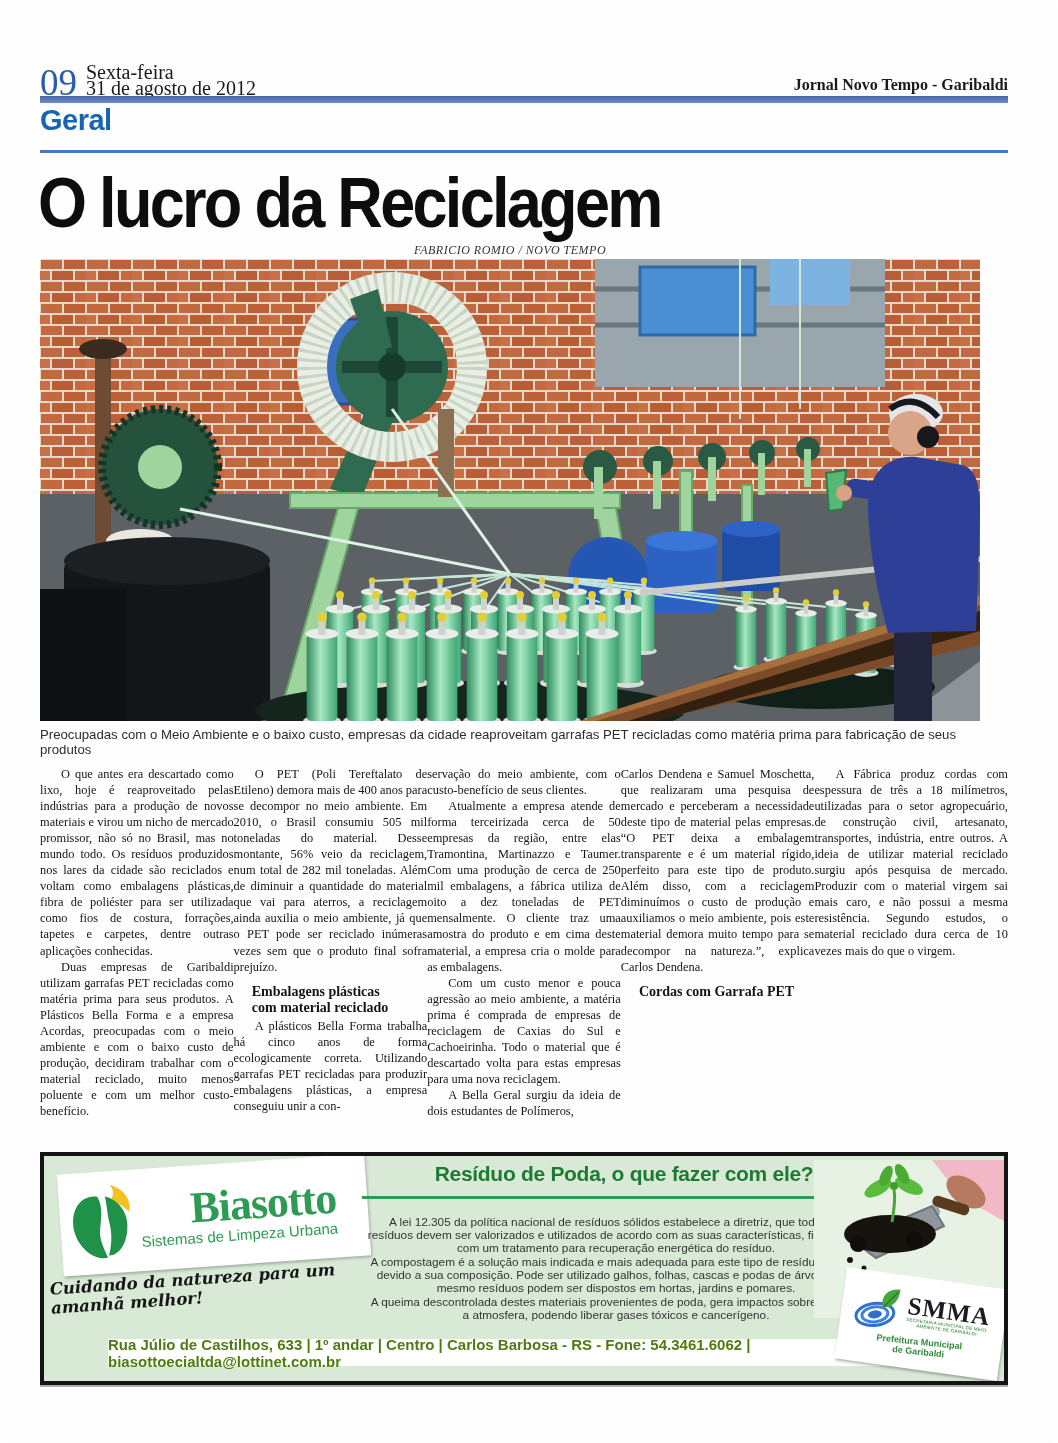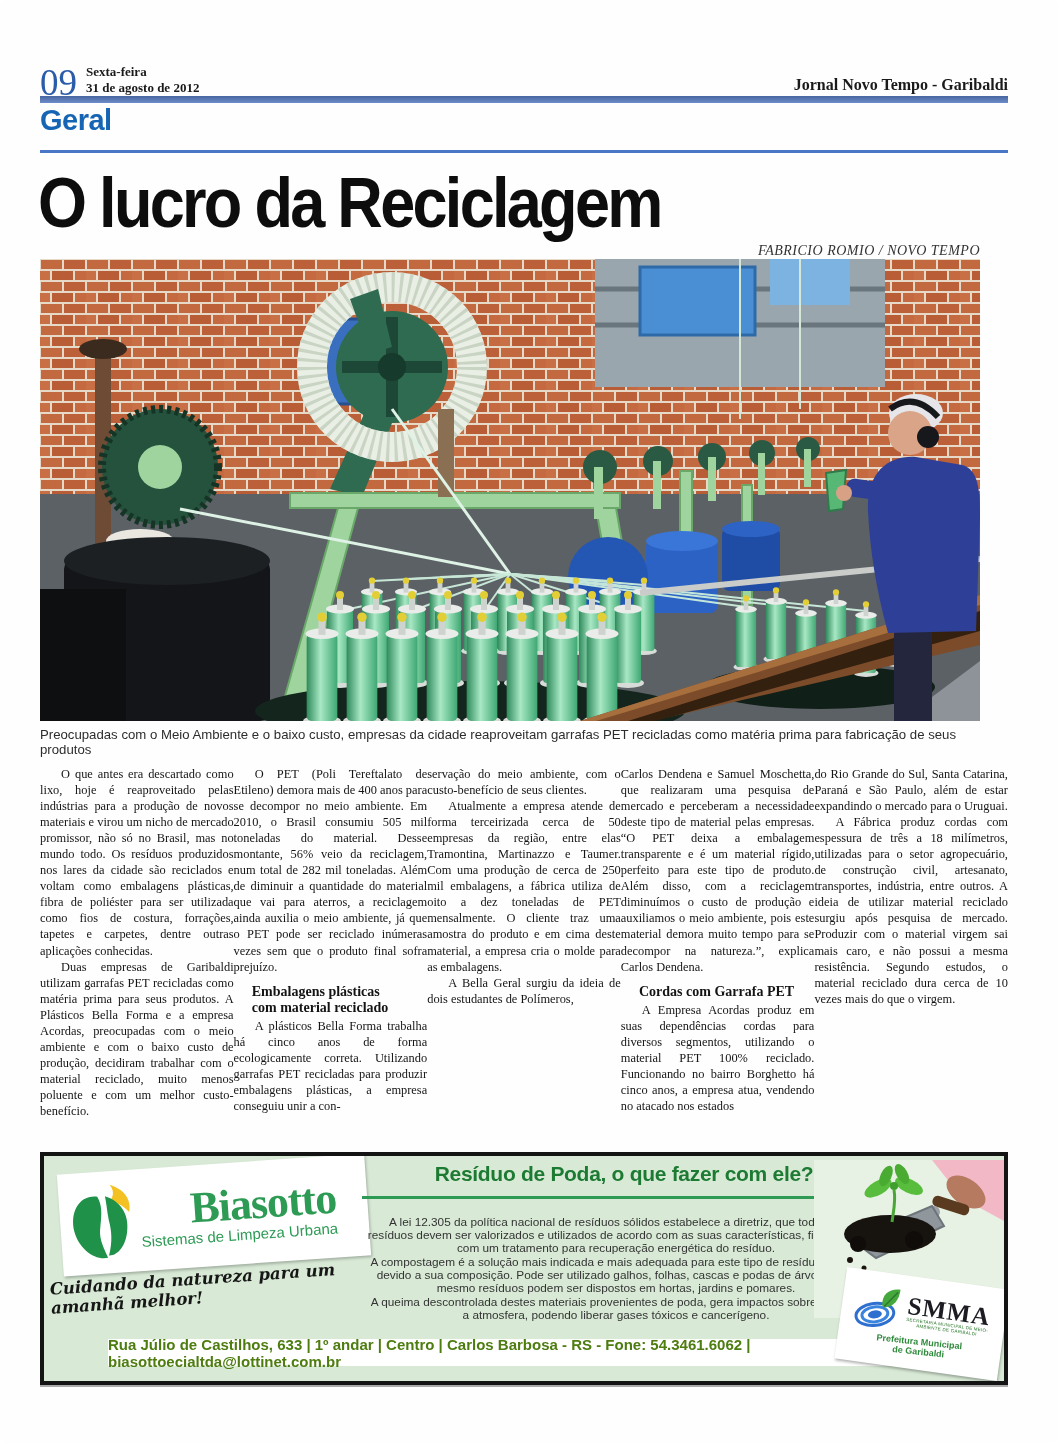--- a/index.html
+++ b/index.html
@@ -2,35 +2,35 @@
 <html><head>
 <meta charset="utf-8">
 <style>
   html,body{margin:0;padding:0;background:#ffffff;}
   .page{position:relative;width:1058px;height:1443px;background:#fefefe;overflow:hidden;
         font-family:"Liberation Serif",serif;color:#1a1a1a;border-radius:8px;}
 
   
   .hdr-left{position:absolute;left:40px;top:64px;display:flex;gap:9px;align-items:flex-end;}
   .page-num{font-family:"Liberation Serif",serif;font-size:37px;line-height:30px;color:#2a5ca9;}
-  .date-block{font-size:13px;font-weight:bold;line-height:16px;padding-bottom:2px;}
+  .date-block{font-size:20px;font-weight:normal;line-height:16px;padding-bottom:2px;}
   .hdr-right{position:absolute;left:40px;top:76px;width:968px;text-align:right;
              font-size:16px;font-weight:bold;}
   .bar1{position:absolute;left:40px;top:96px;width:968px;height:7px;
         background:linear-gradient(#47659f,#6e8cc9);}
   .section-label{position:absolute;left:40px;top:104px;font-family:"Liberation Sans",sans-serif;
         font-size:29px;font-weight:bold;color:#1565b4;letter-spacing:-0.5px;}
   .bar2{position:absolute;left:40px;top:150px;width:968px;height:3px;background:#4a77c5;}
 
   
   .headline{position:absolute;left:38px;top:163px;font-family:"Liberation Sans",sans-serif;
         font-size:70px;font-weight:bold;color:#0d0d0d;letter-spacing:-3px;
         transform:scaleX(.9);transform-origin:left top;white-space:nowrap;}
-  .credit{position:absolute;left:40px;top:243px;width:940px;text-align:right;
-        font-size:14px;font-style:italic;letter-spacing:.5px;color:#333;}
+  .credit{position:absolute;left:40px;top:243px;width:940px;text-align:center;
+        font-size:12px;font-style:italic;letter-spacing:.5px;color:#333;}
 
   
   .photo{position:absolute;left:40px;top:259px;width:940px;height:462px;background:#b9bec2;}
   .photo svg{display:block;}
   .caption{position:absolute;left:40px;top:727px;width:968px;
         font-family:"Liberation Sans",sans-serif;font-size:13.2px;color:#2d2d2d;}
 
   
   .cols{position:absolute;left:40px;top:766px;width:968px;height:376px;display:flex;
         font-size:12.4px;line-height:16.05px;text-align:justify;overflow:hidden;color:#141414;}
@@ -278,29 +278,28 @@
     </div>
     <div class="col">
       <p class="ind">O PET (Poli Tereftalato de Etileno) demora mais de 400 anos para se decompor no meio ambiente. Em 2010, o Brasil consumiu 505 mil toneladas do material. Desse montante, 56% veio da reciclagem, num total de 282 mil toneladas. Além de diminuir a quantidade do material que vai para aterros, a reciclagem ainda auxilia o meio ambiente, já que o PET pode ser reciclado inúmeras vezes sem que o produto final sofra prejuízo.</p>
       <h4>Embalagens plásticas
 com material reciclado</h4>
       <p class="ind">A plásticos Bella Forma trabalha há cinco anos de forma ecologicamente correta. Utilizando garrafas PET recicladas para produzir embalagens plásticas, a empresa conseguiu unir a con-</p>
     </div>
     <div class="col">
       <p>servação do meio ambiente, com o custo-benefício de seus clientes.</p>
       <p class="ind">Atualmente a empresa atende de forma terceirizada cerca de 50 empresas da região, entre elas Tramontina, Martinazzo e Taumer. Com uma produção de cerca de 250 mil embalagens, a fábrica utiliza de oito a dez toneladas de PET mensalmente. O cliente traz uma amostra do produto e em cima deste material, a empresa cria o molde para as embalagens.</p>
+      <p class="ind">Com um custo menor e pouca agressão ao meio ambiente, a matéria prima é comprada de empresas de reciclagem de Caxias do Sul e Cachoeirinha. Todo o material que é descartado volta para estas empresas para uma nova reciclagem.</p>
       <p class="ind">A Bella Geral surgiu da ideia de dois estudantes de Polímeros,</p>
     </div>
     <div class="col">
       <p>Carlos Dendena e Samuel Moschetta, que realizaram uma pesquisa de mercado e perceberam a necessidade deste tipo de material pelas empresas. “O PET deixa a embalagem transparente e é um material rígido, perfeito para este tipo de produto. Além disso, com a reciclagem diminuímos o custo de produção e auxiliamos o meio ambiente, pois este material demora muito tempo para se decompor na natureza.”, explica Carlos Dendena.</p>
       <h4>Cordas com Garrafa PET</h4>
-      <p class="ind">A Empresa Acordas produz em suas dependências cordas para diversos segmentos, utilizando o material PET 100% reciclado. Funcionando no bairro Borghetto há cinco anos, a empresa atua, vendendo no atacado nos estados</p>
-    </div>
-    <div class="col">
-      <p>do Rio Grande do Sul, Santa Catarina, Paraná e São Paulo, além de estar expandindo o mercado para o Uruguai.</p>
+    </div>
+    <div class="col">
       <p class="ind">A Fábrica produz cordas com espessura de três a 18 milímetros, utilizadas para o setor agropecuário, de construção civil, artesanato, transportes, indústria, entre outros. A ideia de utilizar material reciclado surgiu após pesquisa de mercado. Produzir com o material virgem sai mais caro, e não possui a mesma resistência. Segundo estudos, o material reciclado dura cerca de 10 vezes mais do que o virgem.</p>
     </div>
   </div>
 
   <div class="ad">
 
     <div class="bia-card">
       <svg width="66" height="80" viewBox="0 0 60 72">
         <path d="M40,2 C53,7 59,17 56,28 C50,21 46,19 39,17 C44,12 43,6 40,2 Z" fill="#f3c122"></path>
         <path d="M28,12 C12,9 2,24 5,42 C8,58 22,70 34,68 C29,55 27,49 29,39 C31,28 32,20 28,12 Z" fill="#1f9149"></path>

